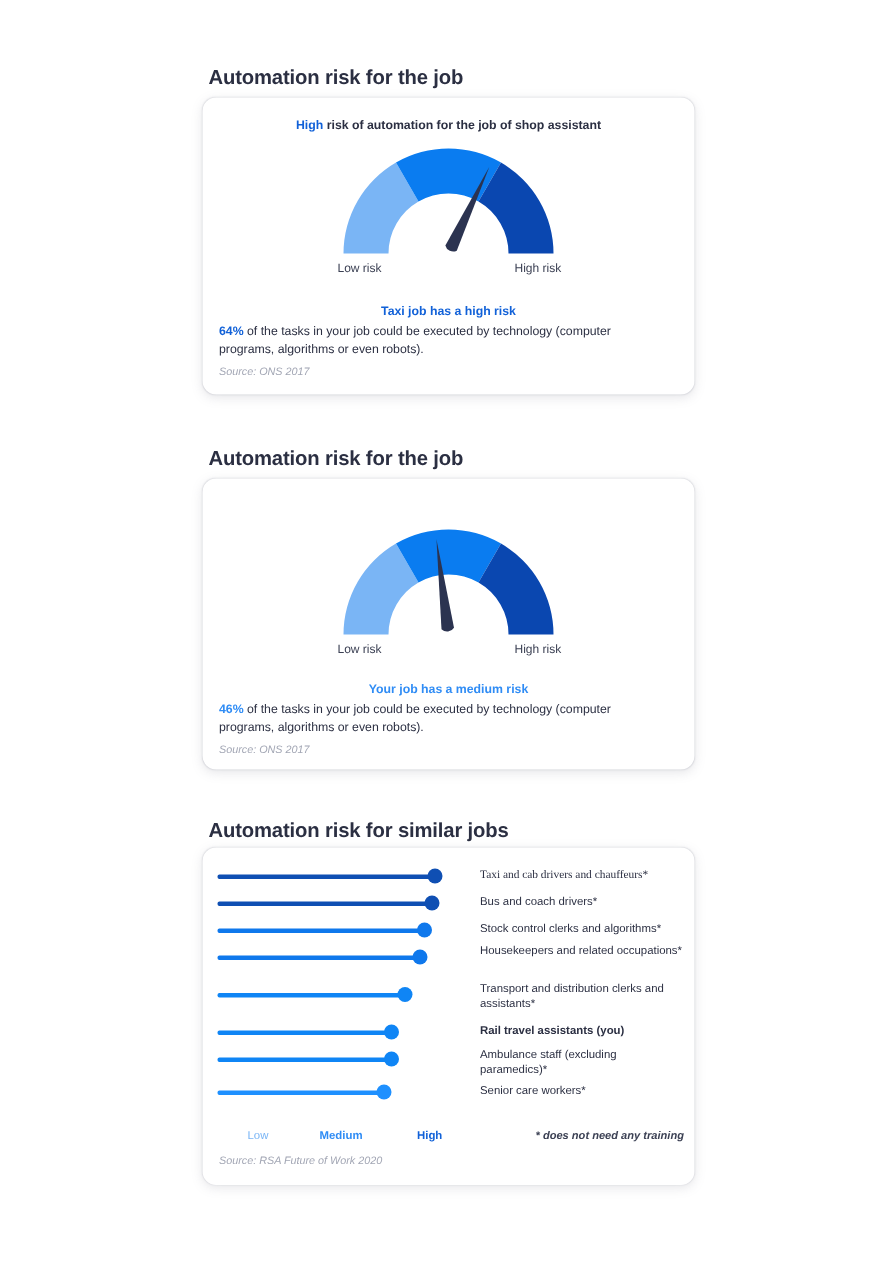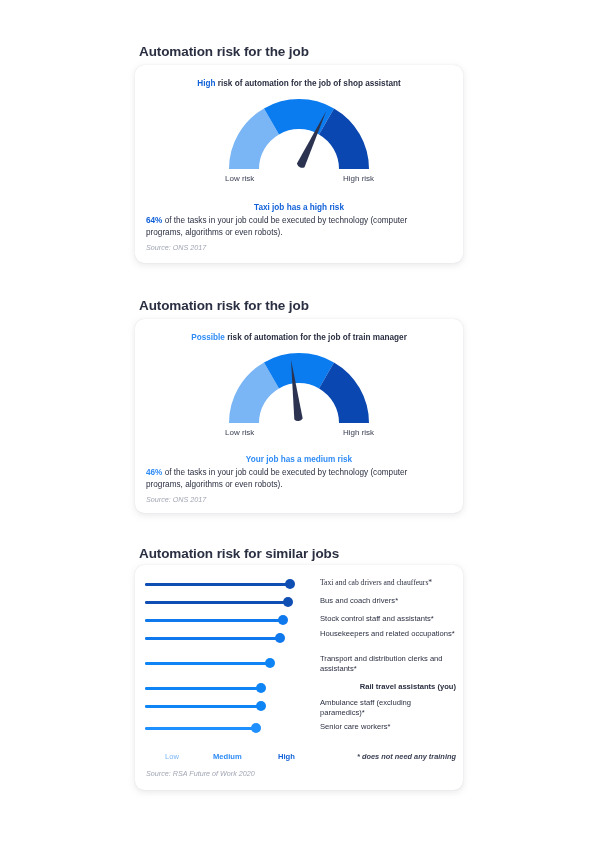--- a/index.html
+++ b/index.html
@@ -130,21 +130,21 @@
     margin-top: -3.7px;
   }
   .lolli-label {
     position: absolute;
     left: 185px;
     width: 136px;
     font-size: 7.6px;
     line-height: 10px;
     color: #2b2f42;
   }
-  .lolli-label.you { font-weight: bold; text-align: right; }
+  .lolli-label.you { font-weight: bold; }
 
   .legend {
     position: absolute;
     left: 0;
     width: 328px;
     font-size: 7.6px;
     font-weight: bold;
   }
   .legend span { position: absolute; white-space: nowrap; }
   .legend .lg-low { left: 30px; color: #7ab5f5; font-weight: normal; }
@@ -197,23 +197,20 @@
 
     <div class="source" style="top:178px;">Source: ONS 2017</div>
   </div>
 </div>
 
 <div class="section">
   <div class="section-title" style="top:298px;">Automation risk for the job</div>
 
   <div class="card" style="top:319px; height:194px;">
 
-    <div class="gauge-caption" style="top:14px;">
-      <span class="risk-word-possible">Possible</span><span> risk of automation for the job of train manager</span>
-    </div>
 
     <div class="gauge-wrap" style="top:31px;">
       <svg class="gauge-svg" width="150" height="78" viewBox="0 0 150 78">
         <path d="M 5 73 A 70 70 0 0 1 40 12.4 L 55 38.4 A 40 40 0 0 0 35 73 Z" fill="#7ab5f5"></path>
         <path d="M 40 12.4 A 70 70 0 0 1 110 12.4 L 95 38.4 A 40 40 0 0 0 55 38.4 Z" fill="#0a7cf0"></path>
         <path d="M 110 12.4 A 70 70 0 0 1 145 73 L 115 73 A 40 40 0 0 0 95 38.4 Z" fill="#0a47b0"></path>
 
         <g transform="rotate(-7.2 75 73)">
           <path d="M 75 9 L 79.2 69 A 5.4 5.4 0 0 1 70.8 69 Z" fill="#2b3350"></path>
         </g>
@@ -247,21 +244,21 @@
         <div class="lolli-label" style="top: 13px; font-family: Liberation Serif, serif;">Taxi and cab drivers and chauffeurs*</div>
         <div class="lolli-row" style="top: 36px;">
           <div class="lolli-bar" style="width: 144.55px; background: rgb(15, 79, 179);"></div>
           <div class="lolli-dot" style="left: 154.55px; background: rgb(15, 79, 179);"></div>
         </div>
         <div class="lolli-label" style="top: 31px;">Bus and coach drivers*</div>
         <div class="lolli-row" style="top: 54px;">
           <div class="lolli-bar" style="width: 139.65px; background: rgb(15, 120, 236);"></div>
           <div class="lolli-dot" style="left: 149.65px; background: rgb(15, 120, 236);"></div>
         </div>
-        <div class="lolli-label" style="top: 49px;">Stock control staff and assistants*</div>
+        <div class="lolli-label" style="top: 49px;">Stock control clerks and algorithms*</div>
         <div class="lolli-row" style="top: 72px;">
           <div class="lolli-bar" style="width: 137.2px; background: rgb(15, 120, 236);"></div>
           <div class="lolli-dot" style="left: 147.2px; background: rgb(15, 120, 236);"></div>
         </div>
         <div class="lolli-label" style="top: 64px;">Housekeepers and related occupations*</div>
         <div class="lolli-row" style="top: 97px;">
           <div class="lolli-bar" style="width: 127.4px; background: rgb(15, 133, 245);"></div>
           <div class="lolli-dot" style="left: 137.4px; background: rgb(15, 133, 245);"></div>
         </div>
         <div class="lolli-label" style="top: 89px;">Transport and distribution clerks and assistants*</div>

